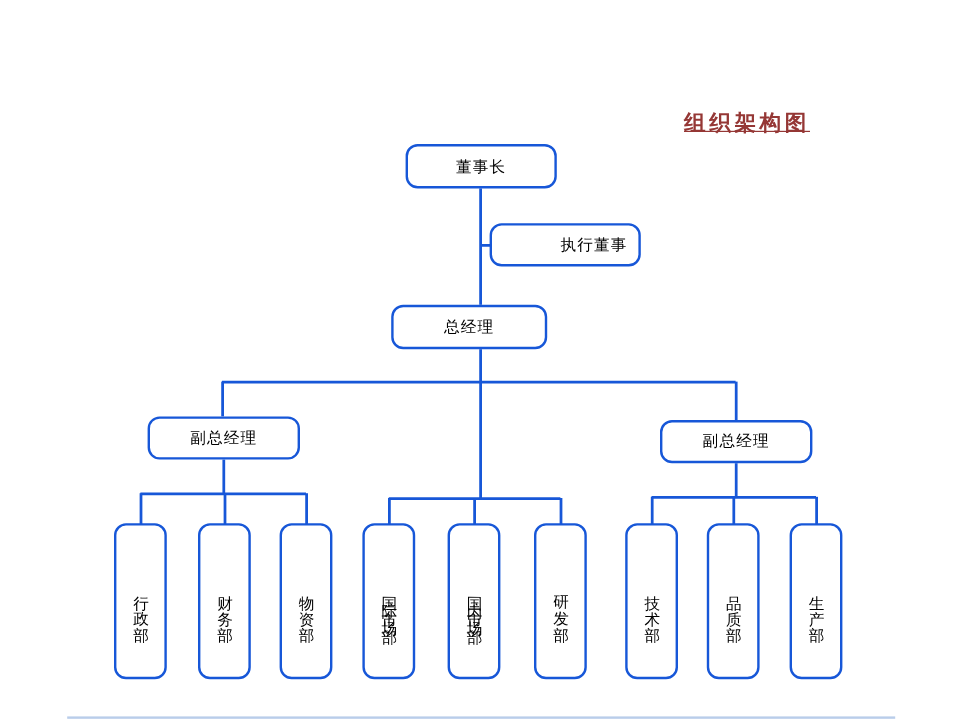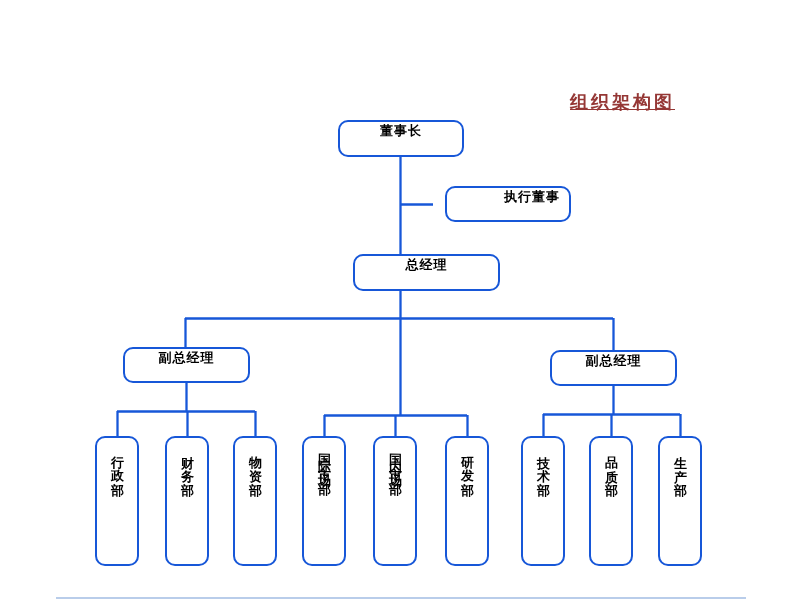--- a/index.html
+++ b/index.html
@@ -29,24 +29,24 @@
     font-weight: 600;
     white-space: nowrap;
     text-decoration: underline;
   }
   .node {
     position: absolute;
     border: 2.5px solid #1757D8;
     border-radius: 10px;
     background: #ffffff;
     display: flex;
-    align-items: flex-start;
+    align-items: center;
     justify-content: center;
     color: #000000;
-    font-weight: 700;
+    font-weight: 400;
     font-size: 13px;
   }
   .node.h span { letter-spacing: 1px; white-space: nowrap; }
   .node.v { width: 44px; height: 130px; }
   .node.v span {
     writing-mode: vertical-rl;
     text-orientation: upright;
     letter-spacing: 13px;
     padding-top: 8px;
   }
@@ -95,25 +95,25 @@
     <line x1="611.5" y1="414" x2="611.5" y2="437"></line>
     <line x1="680.5" y1="414" x2="680.5" y2="437"></line>
   </svg>
 
   <div class="slide-title">组织架构图</div>
 
   <div class="node h" style="left:338px; top:120px; width:126px; height:37px;">
     <span>董事长</span>
   </div>
 
-  <div class="node h" style="left:445px; top:186px; width:126px; height:36px;padding-left:48px;">
+  <div class="node h" style="left:408px; top:186px; width:126px; height:36px;padding-left:48px;">
     <span>执行董事</span>
   </div>
 
-  <div class="node h" style="left:353px; top:254px; width:147px; height:37px;">
+  <div class="node h" style="left:326px; top:254px; width:130px; height:37px;">
     <span>总经理</span>
   </div>
 
   <div class="node h" style="left:123px; top:347px; width:127px; height:36px;">
     <span>副总经理</span>
   </div>
 
   <div class="node h" style="left:550px; top:350px; width:127px; height:36px;">
     <span>副总经理</span>
   </div>

